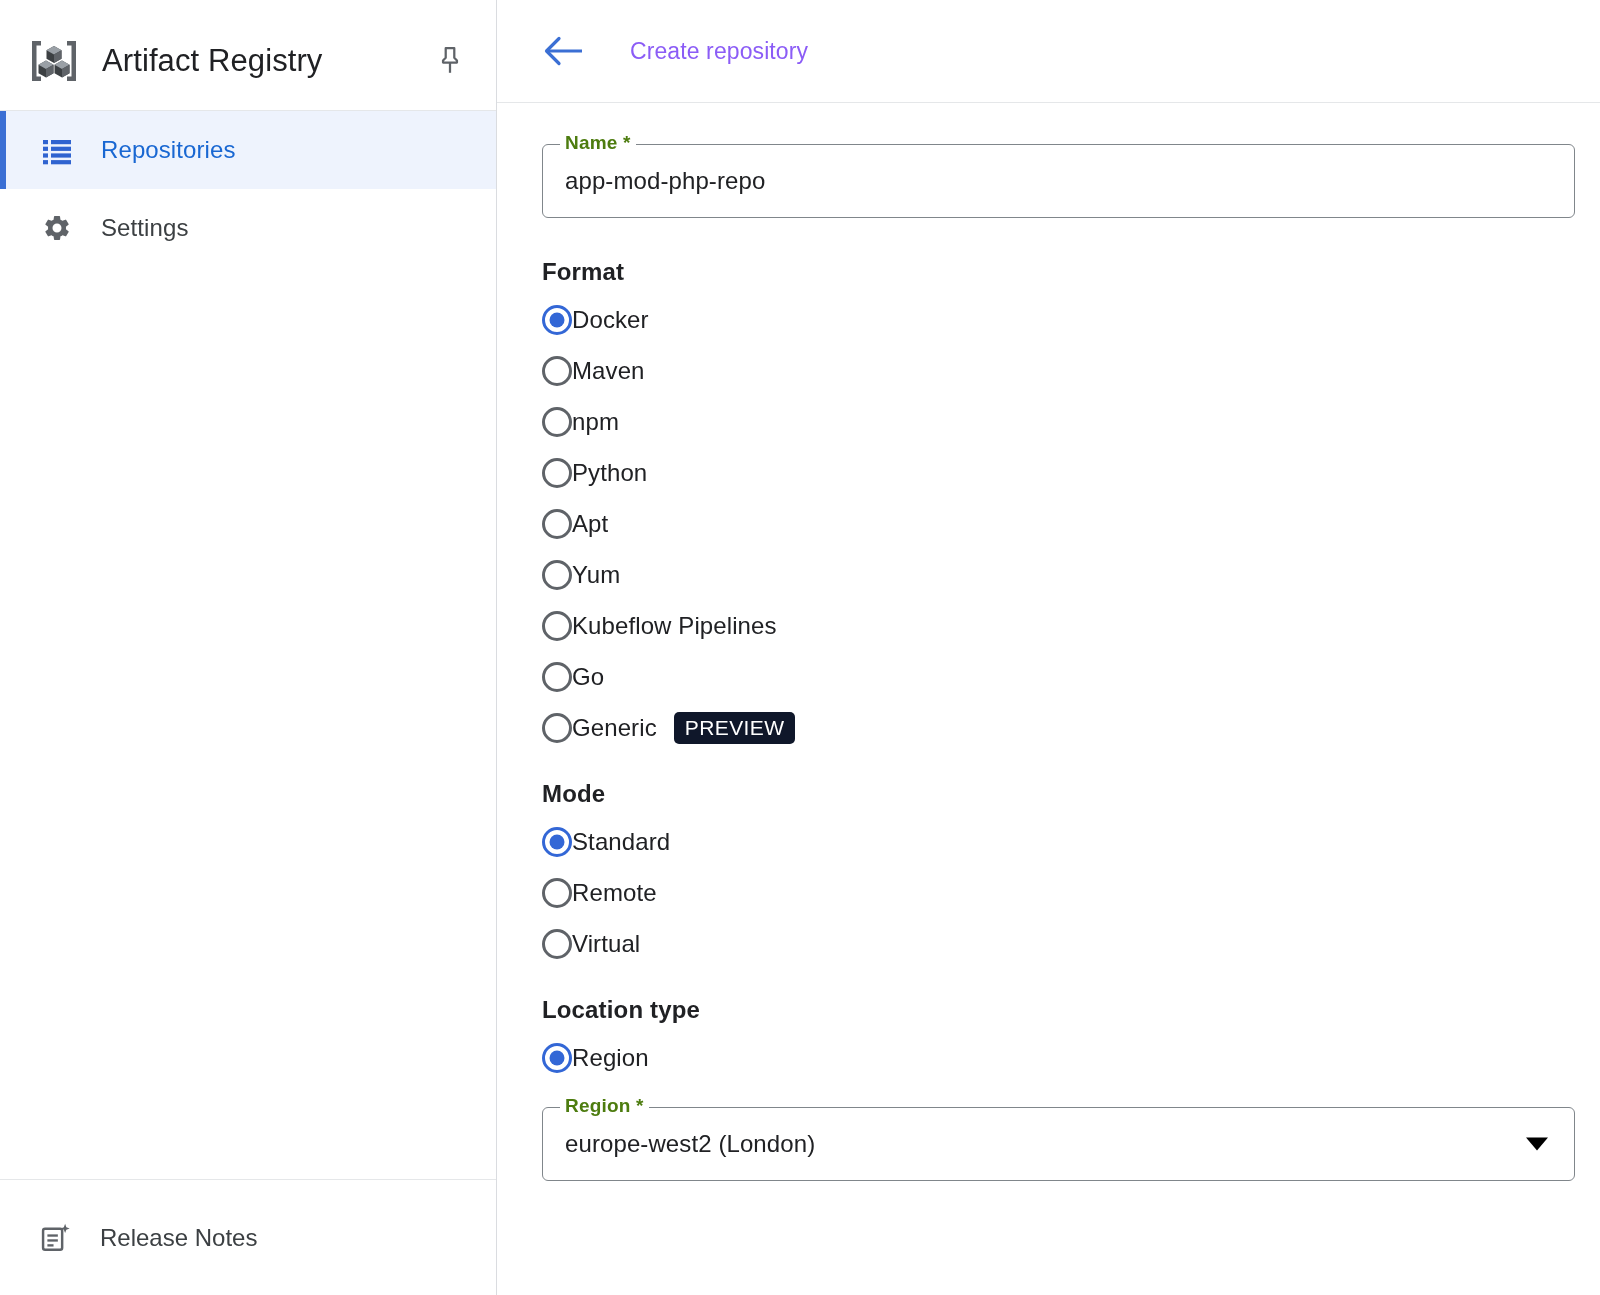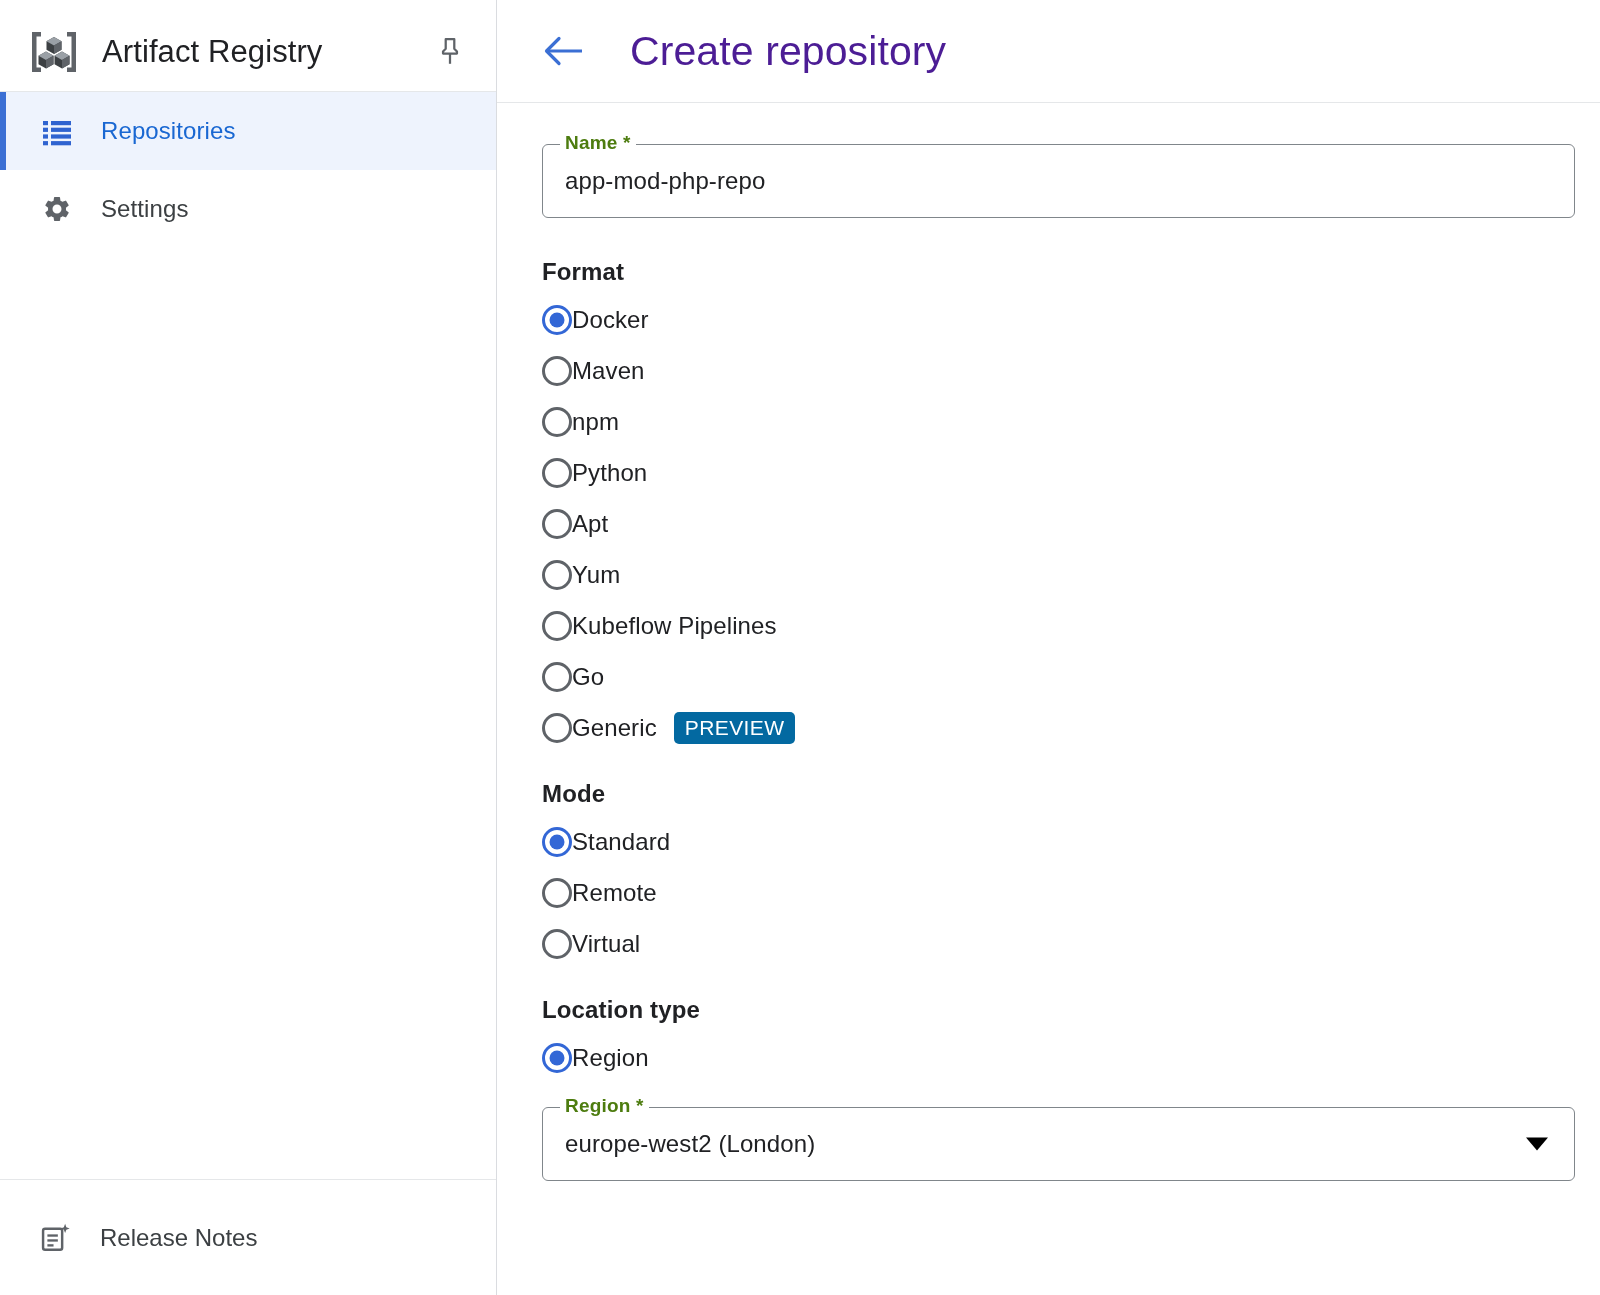--- a/index.html
+++ b/index.html
@@ -14,21 +14,21 @@
 
   
   .sidebar {
     width: 497px; height: 1295px;
     background: #ffffff;
     border-right: 1px solid #dadce0;
     display: flex; flex-direction: column;
     position: relative;
   }
   .sidebar-head {
-    height: 92px;
+    height: 111px;
     display: flex; align-items: center;
     border-bottom: 1px solid #e5e7e9;
     padding: 12px 26px 0 28px;
   }
   .logo { width: 52px; height: 52px; flex: 0 0 52px; display:block; }
   .app-title {
     font-size: 31px; font-weight: 400; color: #202124;
     margin-left: 22px; letter-spacing: .1px; white-space: nowrap;
   }
   .pin-btn {
@@ -70,21 +70,21 @@
   .main { flex: 1; height: 1295px; background: #fff; display: flex; flex-direction: column; }
   .main-head {
     height: 103px; display: flex; align-items: center;
     border-bottom: 1px solid #e5e7e9; padding-left: 43px;
   }
   .back-btn {
     width: 46px; height: 46px; border: none; background: none;
     display: flex; align-items: center; justify-content: center; cursor: pointer;
   }
   .page-title {
-    margin-left: 44px; font-size: 41px; font-weight: 400; color: #4c1d95;
+    margin-left: 44px; font-size: 23px; font-weight: 400; color: #8b5cf6;
     letter-spacing: .1px;
   }
 
   .form { padding: 41px 0 0 45px; }
 
   
   .field {
     position: relative;
     width: 1033px; height: 74px;
     border: 1px solid #80868b; border-radius: 6px;
@@ -128,21 +128,21 @@
   .radio.checked::after {
     content: ""; position: absolute;
     left: 50%; top: 50%; transform: translate(-50%,-50%);
     width: 15px; height: 15px; border-radius: 50%; background: #3367d6;
   }
   .radio-label {
     font-size: 24px; color: #202124; letter-spacing: .1px;
   }
   .badge {
     margin-left: 17px;
-    background: #0369a1; color: #ffffff;
+    background: #0f172a; color: #ffffff;
     font-size: 21px; letter-spacing: .4px;
     padding: 5px 11px 6px; border-radius: 5px;
     line-height: 1;
   }
   .gap-md { height: 27px; }
   .gap-sm { height: 24px; }
 </style>
 </head>
 <body>
 

